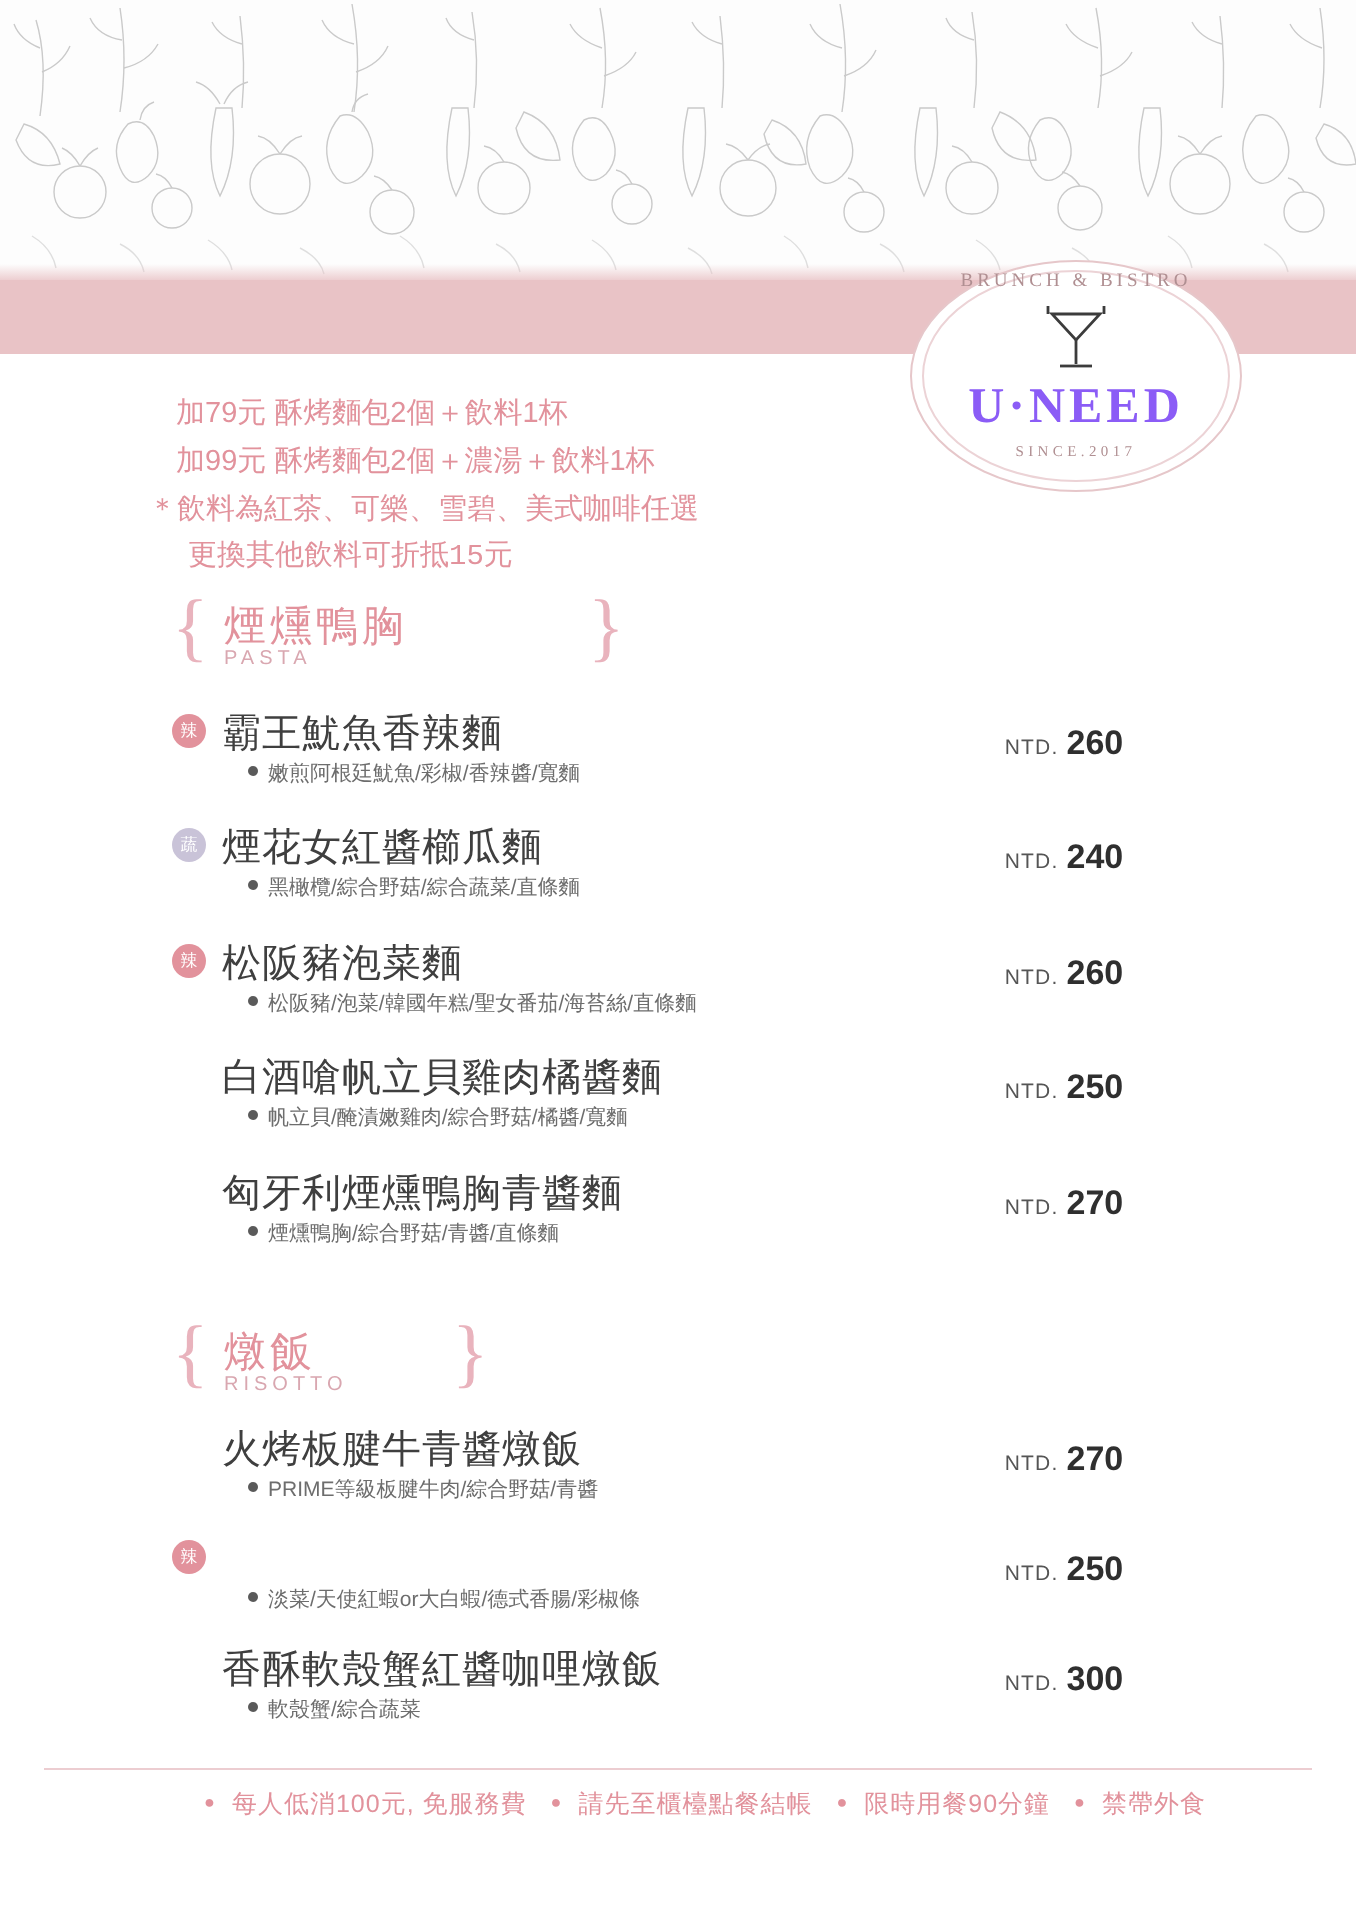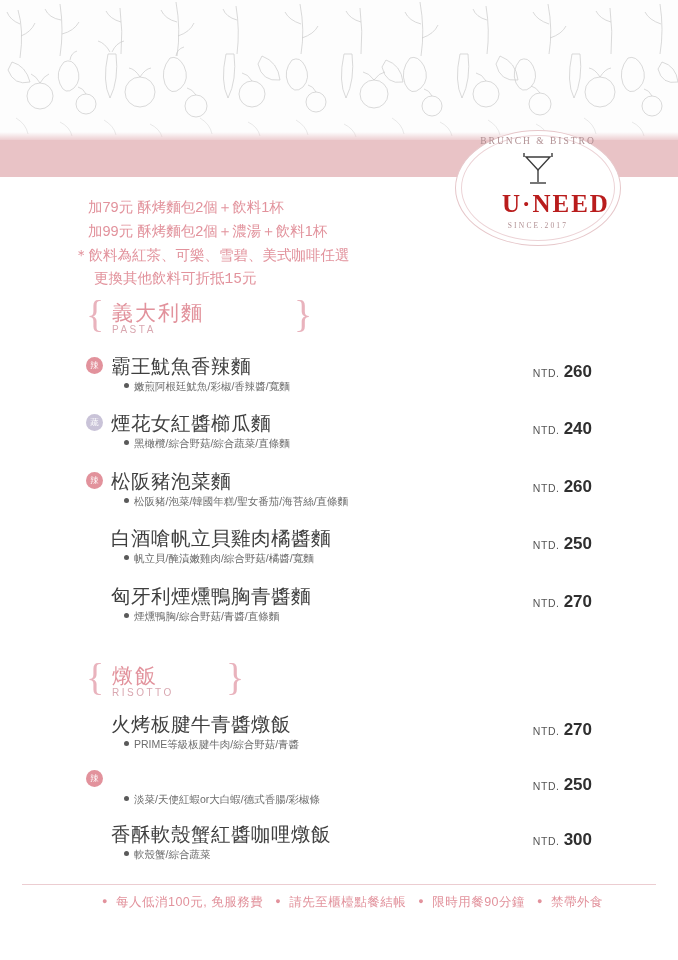--- a/index.html
+++ b/index.html
@@ -73,26 +73,26 @@
     color: #b08f92;
     font-family: "Liberation Serif", serif;
   }
   .logo-glass {
     position: absolute;
     left: 50%; top: 22px;
     transform: translateX(-50%);
   }
   .logo-name {
     position: absolute;
-    left: 18px; top: 60px;
+    left: 0; top: 60px;
     width: 166px;
     text-align: center;
     font-size: 25px;
     letter-spacing: 2px;
-    color: #b91c1c;
+    color: #8b5cf6;
     font-family: "Liberation Serif", serif;
     font-weight: bold;
   }
   .logo-since {
     position: absolute;
     left: 0; top: 91px;
     width: 166px;
     text-align: center;
     font-size: 7.5px;
     letter-spacing: 2.2px;
@@ -178,21 +178,21 @@
     width: 5px; height: 5px;
     border-radius: 50%;
     background: #5a5a5a;
     margin-right: 5px;
     vertical-align: 2px;
   }
   .price {
     position: absolute;
     right: 0; top: 9px;
     white-space: nowrap;
-    text-align: right;
+    text-align: center;
     width: 120px;
   }
   .price .cur {
     font-size: 10.5px;
     color: #555;
     letter-spacing: 0.6px;
     font-family: "Liberation Sans", sans-serif;
   }
   .price .amt {
     font-size: 17px;
@@ -345,21 +345,21 @@
 <div class="promo">
   <div>加79元 酥烤麵包2個＋飲料1杯</div>
   <div>加99元 酥烤麵包2個＋濃湯＋飲料1杯</div>
   <div class="note">＊飲料為紅茶、可樂、雪碧、美式咖啡任選</div>
   <div class="note2">更換其他飲料可折抵15元</div>
 </div>
 
 <div class="section" style="top:295px;">
   <div class="sec-head">
     <span class="brace brace-l">{</span>
-    <span class="sec-cn">義大利麵</span>
+    <span class="sec-cn">煙燻鴨胸</span>
     <span class="sec-en">PASTA</span>
     <span class="brace" style="left:208px;">}</span>
   </div>
 </div>
 
 <div class="item" style="top:353px;">
   <span class="spicy">辣</span>
   <span class="item-name">霸王魷魚香辣麵</span>
   <span class="item-desc"><span class="dot"></span><span>嫩煎阿根廷魷魚/彩椒/香辣醬/寬麵</span></span>
   <span class="price"><span class="cur">NTD.</span><span class="amt">260</span></span>

